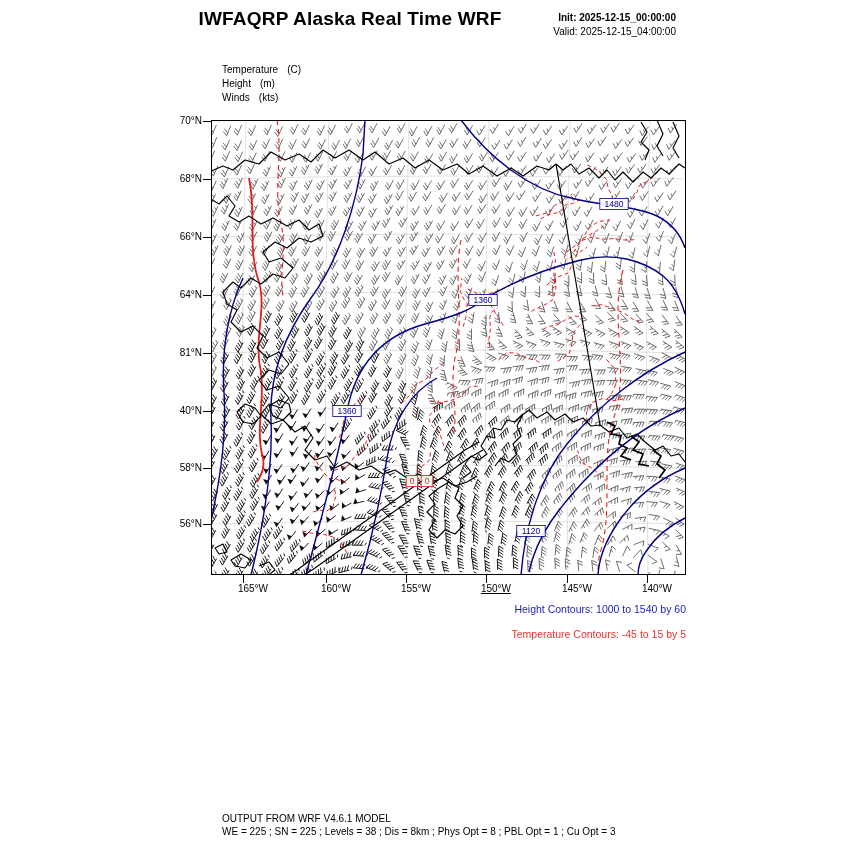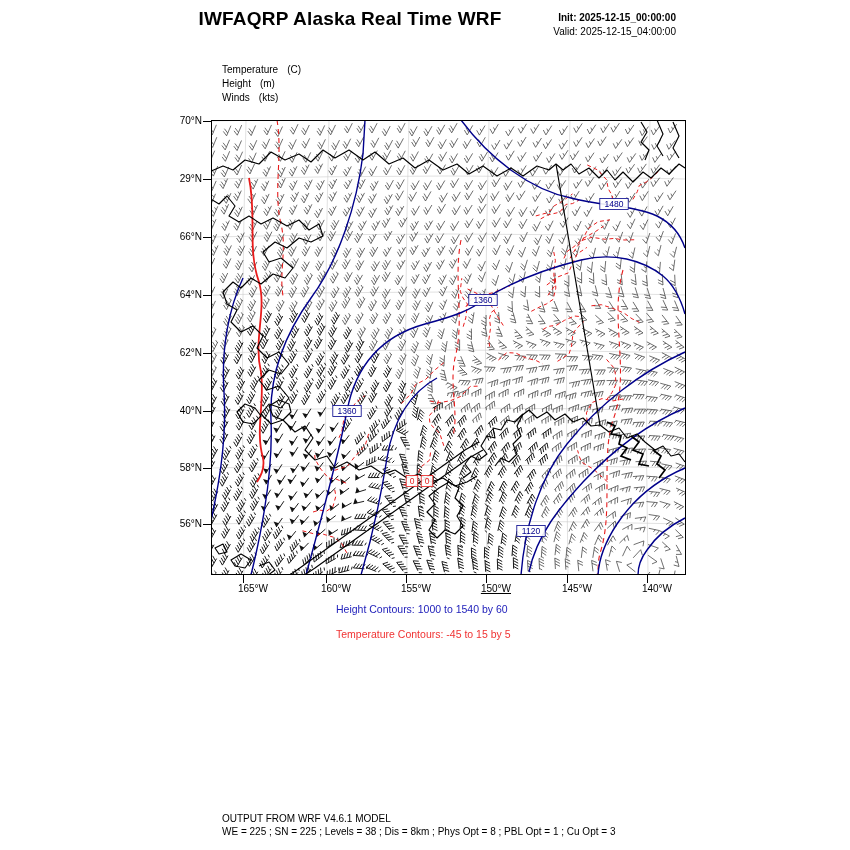--- a/index.html
+++ b/index.html
@@ -14,21 +14,21 @@
   .legend{position:absolute;left:222px;top:63px;font-size:10px;line-height:14px;}
   .legend .row{display:flex;}
   .legend .nm{min-width:0;}
   .legend .un{margin-left:9px;}
   #mapwrap{position:absolute;left:211px;top:120px;width:380px;height:455px;}
   #mapsvg{position:absolute;left:0;top:0;}
   .lat-tick{position:absolute;width:8px;height:1px;background:#000;left:203px;}
   .lon-tick{position:absolute;width:1px;height:8px;background:#000;top:575px;}
   .lat-label{position:absolute;left:160px;width:42px;text-align:right;font-size:10px;}
   .lon-label{position:absolute;width:50px;text-align:right;font-size:10px;top:583px;}
-  .caption{position:absolute;left:336px;width:350px;font-size:10.5px;}
+  .caption{position:absolute;left:336px;width:350px;text-align:right;font-size:10.5px;}
   #cap-height{top:603px;}
   #cap-temp{top:628px;}
   .footer{position:absolute;left:222px;top:813px;font-size:10px;line-height:12.5px;}
 </style>
 </head>
 <body>
 
 <div id="page">
 
   <div class="title">IWFAQRP Alaska Real Time WRF</div>
@@ -201,27 +201,27 @@
         <rect x="210.2" y="355.5" width="11.6" height="11" fill="#ffffff" fill-opacity="0.9" stroke="#e81c1c" stroke-width="0.8"></rect>
         <text x="216" y="364.2" text-anchor="middle" font-size="8.5" font-family="&quot;Liberation Sans&quot;,sans-serif" fill="#e81c1c">0</text>
         <rect x="0.5" y="0.5" width="474" height="454" fill="none" stroke="#000" stroke-width="1"></rect>
       </svg>
   </div>
 
   <div id="axes">
       <div class="lat-tick" style="top: 121px;"></div>
       <div class="lat-label" style="top: 115px;">70°N</div>
       <div class="lat-tick" style="top: 179px;"></div>
-      <div class="lat-label" style="top: 173px;">29°N</div>
+      <div class="lat-label" style="top: 173px;">68°N</div>
       <div class="lat-tick" style="top: 237px;"></div>
       <div class="lat-label" style="top: 231px;">66°N</div>
       <div class="lat-tick" style="top: 295px;"></div>
       <div class="lat-label" style="top: 289px;">64°N</div>
       <div class="lat-tick" style="top: 353px;"></div>
-      <div class="lat-label" style="top: 347px;">62°N</div>
+      <div class="lat-label" style="top: 347px;">81°N</div>
       <div class="lat-tick" style="top: 411px;"></div>
       <div class="lat-label" style="top: 405px;">40°N</div>
       <div class="lat-tick" style="top: 468px;"></div>
       <div class="lat-label" style="top: 462px;">58°N</div>
       <div class="lat-tick" style="top: 524px;"></div>
       <div class="lat-label" style="top: 518px;">56°N</div>
       <div class="lon-tick" style="left: 243px;"></div>
       <div class="lon-label" style="left: 218px;">165°W</div>
       <div class="lon-tick" style="left: 326px;"></div>
       <div class="lon-label" style="left: 301px;">160°W</div>

